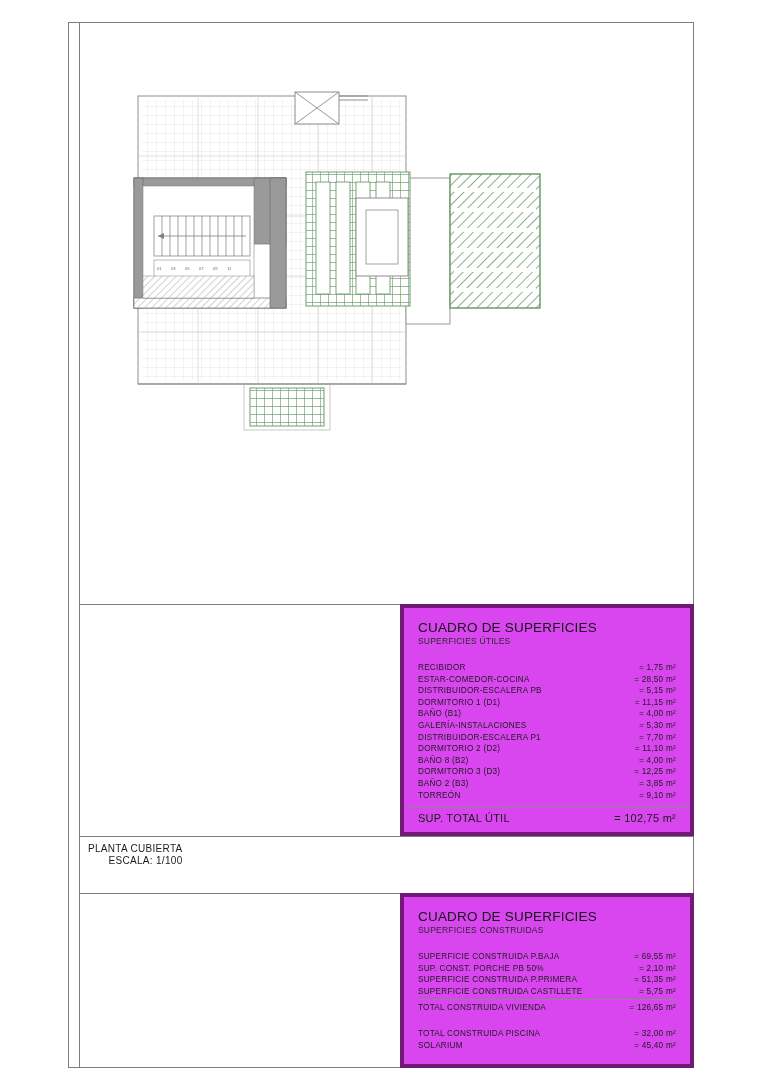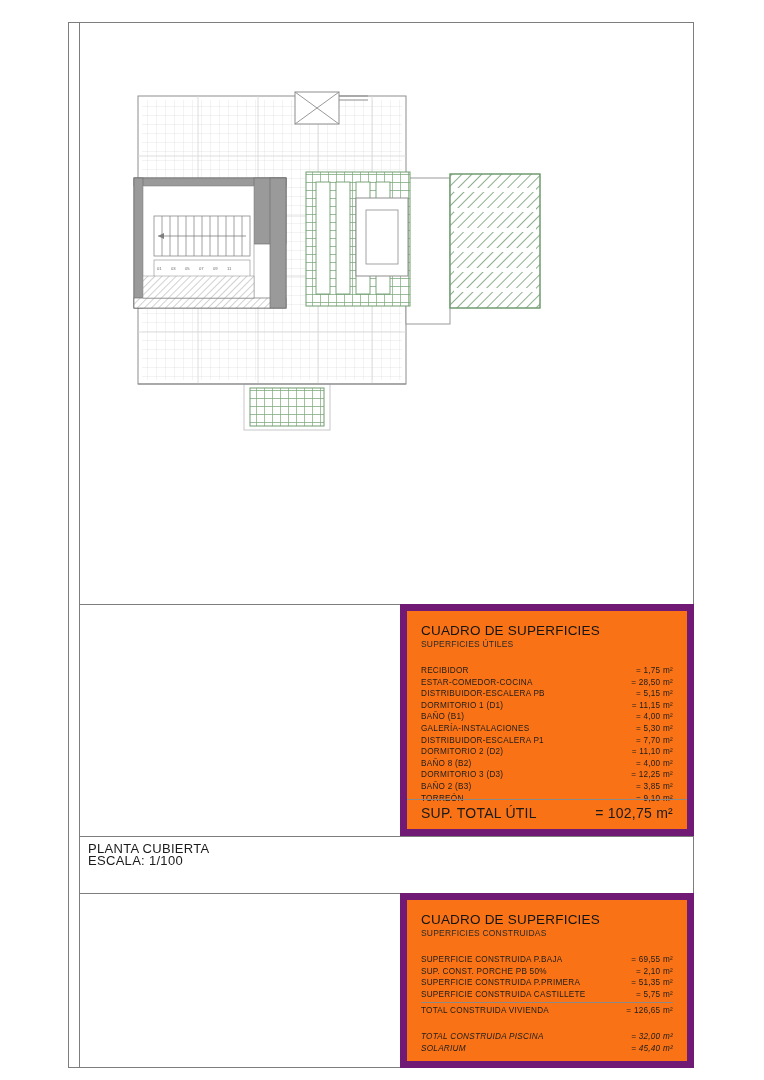--- a/index.html
+++ b/index.html
@@ -63,41 +63,42 @@
   }
   .sep-a { top: 604px; }
   .sep-b { top: 836px; }
   .sep-c { top: 893px; }
 
   
   .title-block {
     position: absolute;
     left: 88px;
     top: 843px;
-    font-size: 13px;
+    font-size: 10px;
     line-height: 12px;
     letter-spacing: 0.3px;
     color: #1b1b1b;
+    text-align: right;
   }
   .big-title {
     position: absolute;
     left: 128px;
     top: 970px;
     font-size: 25px;
     letter-spacing: 0.5px;
     color: #161616;
     font-family: "Liberation Sans", sans-serif;
   }
 
   
   .table-box {
     position: absolute;
-    border: 7px solid #701a75;
+    border: 4px solid #701a75;
     box-sizing: border-box;
-    background: #f97316;
+    background: #d946ef;
   }
   .tbl-util {
     left: 400px;
     top: 604px;
     width: 294px;
     height: 232px;
   }
   .tbl-const {
     left: 400px;
     top: 893px;
@@ -138,36 +139,36 @@
 
   .total-row {
     position: absolute;
     left: 0;
     right: 0;
     border-top: 1px solid #8a8a8a;
     padding: 5px 14px 0 14px;
     box-sizing: border-box;
     display: flex;
     justify-content: space-between;
-    font-size: 14px;
+    font-size: 11px;
     letter-spacing: 0.25px;
   }
   .total-util { bottom: 8px; }
 
   .const-total {
     margin-top: 2px;
     padding: 0 14px;
   }
   .const-total .row { border-top: 1px solid #8a8a8a; padding-top: 2px; gap: 13px; }
 
   .const-extra {
     margin-top: 14px;
     padding: 0 14px;
   }
-  .const-extra .row { line-height: 11.6px; font-style: italic; }
+  .const-extra .row { line-height: 11.6px; }
 </style>
 </head>
 <body>
 
 <div class="sheet">
 
   <div class="frame-outer"></div>
   <div class="frame-left-col"></div>
 
   <div class="plan-area">

